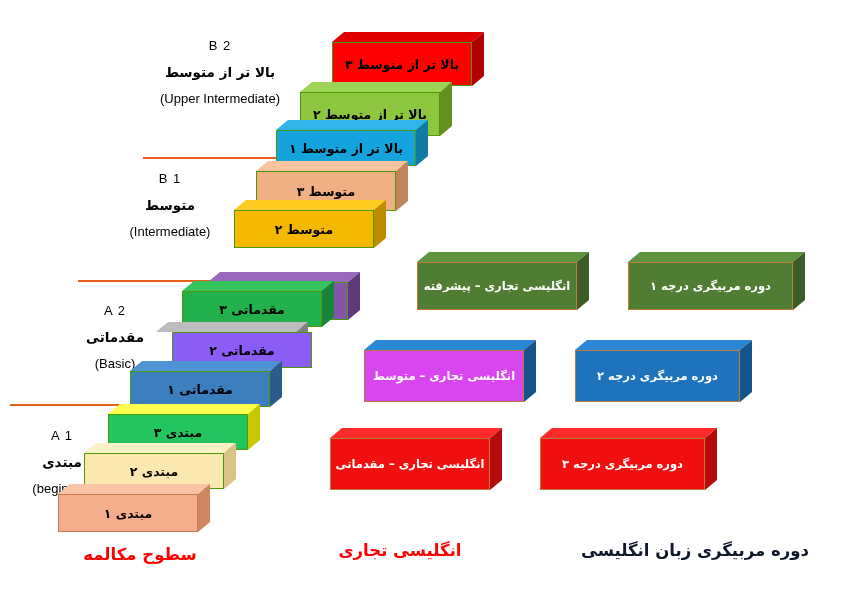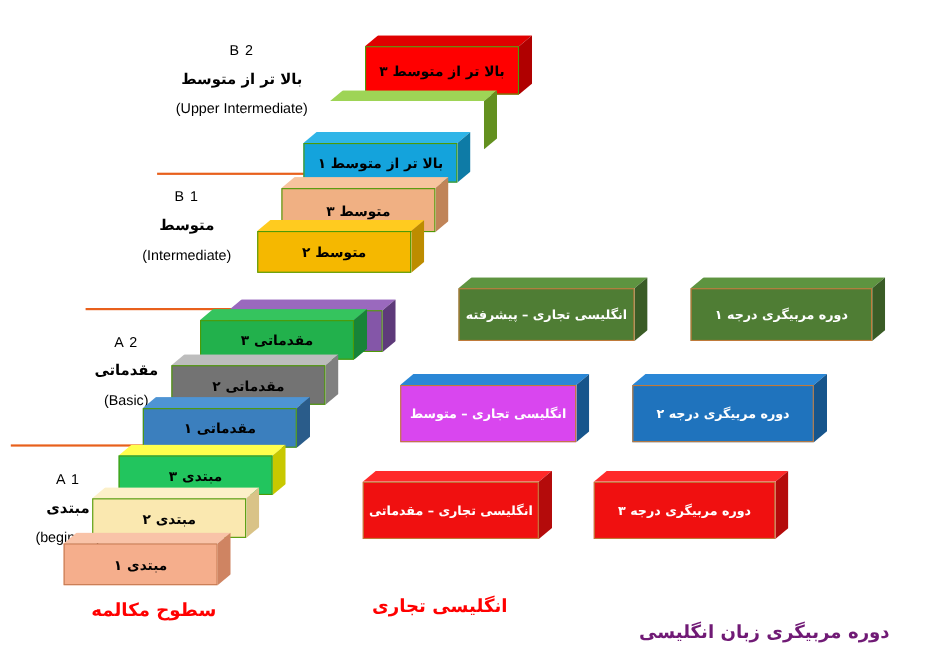--- a/index.html
+++ b/index.html
@@ -92,20 +92,21 @@
     <div class="sep" style="left: 78px; top: 280px; width: 134px; border-top-color: rgb(232, 96, 28);"></div>
     <div class="sep" style="left: 10px; top: 404px; width: 131px; border-top-color: rgb(232, 96, 28);"></div>
     <div class="blk stair" style="left: 332px; top: 32px; width: 152px; height: 54px;">
       <div class="top" style="left: 0px; top: 0px; width: 152px; height: 10px; background: rgb(224, 0, 0); clip-path: polygon(12px 0px, 100% 0px, 140px 100%, 0px 100%);"></div>
       <div class="side" style="left: 140px; top: 0px; width: 12px; height: 54px; background: rgb(176, 0, 0); clip-path: polygon(0px 10px, 100% 0px, 100% 44px, 0px 100%);"></div>
       <div class="face" style="left: 0px; top: 10px; width: 140px; height: 44px; background: rgb(255, 0, 0); border: 1px solid rgb(78, 154, 6);">بالا تر از متوسط ۳</div>
     </div>
     <div class="blk stair" style="left: 300px; top: 82px; width: 152px; height: 54px;">
       <div class="top" style="left: 0px; top: 0px; width: 152px; height: 10px; background: rgb(158, 212, 86); clip-path: polygon(12px 0px, 100% 0px, 140px 100%, 0px 100%);"></div>
       <div class="side" style="left: 140px; top: 0px; width: 12px; height: 54px; background: rgb(99, 144, 31); clip-path: polygon(0px 10px, 100% 0px, 100% 44px, 0px 100%);"></div>
+      <div class="face" style="left: 0px; top: 10px; width: 140px; height: 44px; background: rgb(141, 198, 63); border: 1px solid rgb(78, 154, 6);">بالا تر از متوسط ۲</div>
     </div>
     <div class="blk stair" style="left: 276px; top: 120px; width: 152px; height: 46px;">
       <div class="top" style="left: 0px; top: 0px; width: 152px; height: 10px; background: rgb(47, 181, 232); clip-path: polygon(12px 0px, 100% 0px, 140px 100%, 0px 100%);"></div>
       <div class="side" style="left: 140px; top: 0px; width: 12px; height: 46px; background: rgb(14, 123, 166); clip-path: polygon(0px 10px, 100% 0px, 100% 36px, 0px 100%);"></div>
       <div class="face" style="left: 0px; top: 10px; width: 140px; height: 36px; background: rgb(20, 163, 220); border: 1px solid rgb(78, 154, 6);">بالا تر از متوسط ۱</div>
     </div>
     <div class="blk stair" style="left: 256px; top: 161px; width: 152px; height: 50px;">
       <div class="top" style="left: 0px; top: 0px; width: 152px; height: 10px; background: rgb(247, 196, 158); clip-path: polygon(12px 0px, 100% 0px, 140px 100%, 0px 100%);"></div>
       <div class="side" style="left: 140px; top: 0px; width: 12px; height: 50px; background: rgb(192, 132, 88); clip-path: polygon(0px 10px, 100% 0px, 100% 40px, 0px 100%);"></div>
       <div class="face" style="left: 0px; top: 10px; width: 140px; height: 40px; background: rgb(240, 176, 131); border: 1px solid rgb(78, 154, 6);">متوسط ۳</div>
@@ -121,21 +122,21 @@
       <div class="face" style="left: 0px; top: 10px; width: 140px; height: 38px; background: rgb(132, 86, 168); border: 1px solid rgb(78, 154, 6);">متوسط ۱</div>
     </div>
     <div class="blk stair" style="left: 182px; top: 281px; width: 152px; height: 46px;">
       <div class="top" style="left: 0px; top: 0px; width: 152px; height: 10px; background: rgb(53, 196, 94); clip-path: polygon(12px 0px, 100% 0px, 140px 100%, 0px 100%);"></div>
       <div class="side" style="left: 140px; top: 0px; width: 12px; height: 46px; background: rgb(23, 132, 56); clip-path: polygon(0px 10px, 100% 0px, 100% 36px, 0px 100%);"></div>
       <div class="face" style="left: 0px; top: 10px; width: 140px; height: 36px; background: rgb(34, 177, 76); border: 1px solid rgb(78, 154, 6);">مقدماتی ۳</div>
     </div>
     <div class="blk stair" style="left: 156px; top: 322px; width: 152px; height: 46px;">
       <div class="top" style="left: 0px; top: 0px; width: 152px; height: 10px; background: rgb(189, 189, 189); clip-path: polygon(12px 0px, 100% 0px, 140px 100%, 0px 100%);"></div>
       <div class="side" style="left: 140px; top: 0px; width: 12px; height: 46px; background: rgb(128, 128, 128); clip-path: polygon(0px 10px, 100% 0px, 100% 36px, 0px 100%);"></div>
-      <div class="face" style="left: 0px; top: 10px; width: 140px; height: 36px; background: #737373; border: 1px solid rgb(78, 154, 6);">مقدماتی ۲</div>
+      <div class="face" style="left: 16px; top: 10px; width: 140px; height: 36px; background: #8b5cf6; border: 1px solid rgb(78, 154, 6);">مقدماتی ۲</div>
     </div>
     <div class="blk stair" style="left: 130px; top: 361px; width: 164px; height: 46px;">
       <div class="top" style="left: 0px; top: 0px; width: 152px; height: 10px; background: rgb(78, 148, 212); clip-path: polygon(12px 0px, 100% 0px, 140px 100%, 0px 100%);"></div>
       <div class="side" style="left: 140px; top: 0px; width: 12px; height: 46px; background: rgb(42, 92, 138); clip-path: polygon(0px 10px, 100% 0px, 100% 36px, 0px 100%);"></div>
       <div class="face" style="left: 0px; top: 10px; width: 140px; height: 36px; background: rgb(59, 127, 190); border: 1px solid rgb(78, 154, 6);">مقدماتی ۱</div>
     </div>
     <div class="blk stair" style="left: 108px; top: 404px; width: 152px; height: 46px;">
       <div class="top" style="left: 0px; top: 0px; width: 152px; height: 10px; background: rgb(255, 255, 77); clip-path: polygon(12px 0px, 100% 0px, 140px 100%, 0px 100%);"></div>
       <div class="side" style="left: 140px; top: 0px; width: 12px; height: 46px; background: rgb(200, 200, 0); clip-path: polygon(0px 10px, 100% 0px, 100% 36px, 0px 100%);"></div>
       <div class="face" style="left: 0px; top: 10px; width: 140px; height: 36px; background: #22c55e; border: 1px solid rgb(78, 154, 6);">مبتدی ۳</div>
@@ -175,14 +176,14 @@
       <div class="side" style="left: 165px; top: 0px; width: 12px; height: 62px; background: rgb(22, 85, 140); clip-path: polygon(0px 10px, 100% 0px, 100% 52px, 0px 100%);"></div>
       <div class="face" style="left: 0px; top: 10px; width: 165px; height: 52px; background: rgb(31, 115, 189); border: 1px solid rgb(192, 122, 58);">دوره مربیگری درجه ۲</div>
     </div>
     <div class="blk colblk red" style="left: 540px; top: 428px; width: 177px; height: 62px;">
       <div class="top" style="left: 0px; top: 0px; width: 177px; height: 10px; background: rgb(255, 42, 42); clip-path: polygon(12px 0px, 100% 0px, 165px 100%, 0px 100%);"></div>
       <div class="side" style="left: 165px; top: 0px; width: 12px; height: 62px; background: rgb(180, 11, 11); clip-path: polygon(0px 10px, 100% 0px, 100% 52px, 0px 100%);"></div>
       <div class="face" style="left: 0px; top: 10px; width: 165px; height: 52px; background: rgb(240, 16, 16); border: 1px solid rgb(192, 122, 58);">دوره مربیگری درجه ۳</div>
     </div>
     <div class="col-head" style="left: 50px; top: 545px; width: 180px; color: rgb(255, 0, 0);">سطوح مکالمه</div>
     <div class="col-head" style="left: 310px; top: 541px; width: 180px; color: rgb(255, 0, 0);">انگلیسی تجاری</div>
-    <div class="col-head" style="left: 570px; top: 541px; width: 250px; color: #701a75; margin-top: 24px;">دوره مربیگری زبان انگلیسی</div>
+    <div class="col-head" style="left: 570px; top: 541px; width: 250px; color: #0f172a;">دوره مربیگری زبان انگلیسی</div>
   </div>
 
 </body></html>

